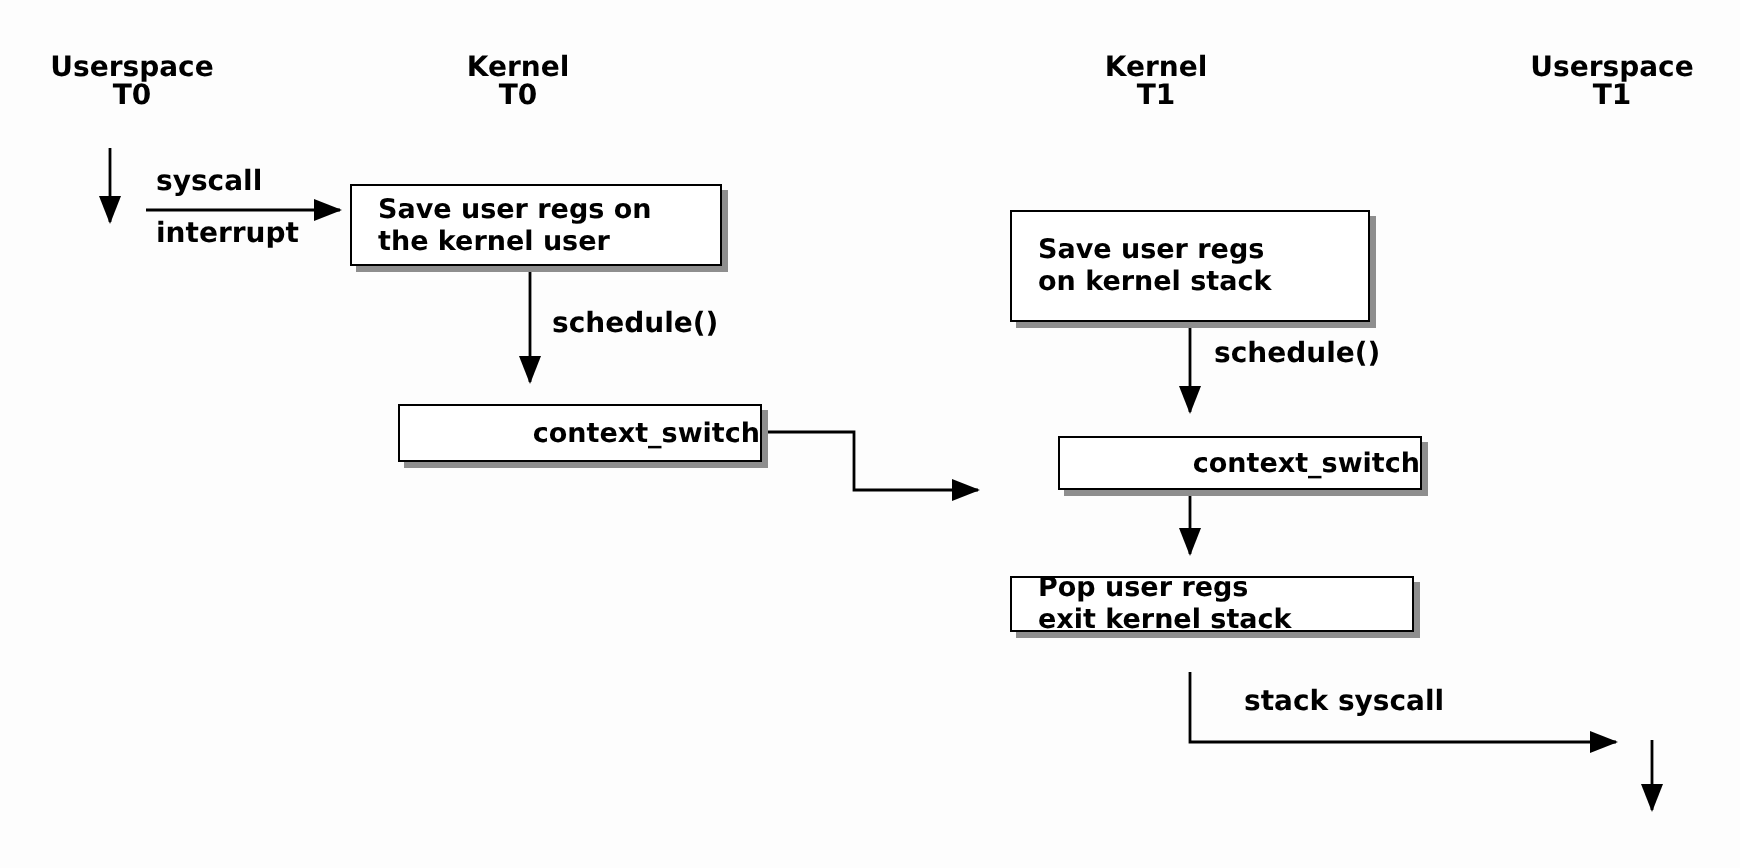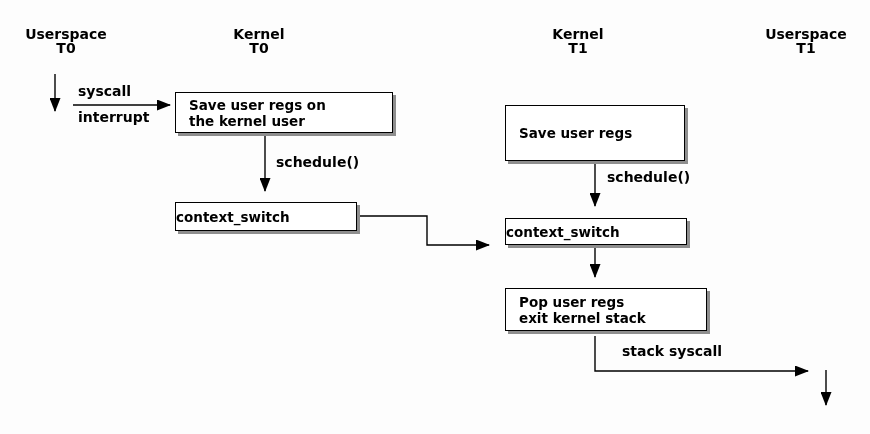--- a/index.html
+++ b/index.html
@@ -37,21 +37,21 @@
     box-shadow: 3px 3px 0 #8e8e8e;
     font-size: 13.5px;
     font-weight: bold;
     color: #000;
     display: flex;
     flex-direction: column;
     justify-content: center;
     line-height: 16px;
   }
   .node.left-text { align-items: flex-start; padding-left: 13px; }
-  .node.center-text { align-items: flex-start; }
+  .node.center-text { align-items: flex-end; margin-left: 24px; }
   .edge-label {
     position: absolute;
     font-size: 14px;
     font-weight: bold;
     line-height: 14px;
     color: #000;
     white-space: nowrap;
   }
 </style>
 </head>
@@ -91,35 +91,36 @@
     <div>Userspace</div>
     <div>T1</div>
   </div>
 
   <div class="edge-label" style="left:78px; top:84px;">syscall</div>
   <div class="edge-label" style="left:78px; top:110px;">interrupt</div>
   <div class="edge-label" style="left:276px; top:155px;">schedule()</div>
   <div class="edge-label" style="left:607px; top:170px;">schedule()</div>
   <div class="edge-label" style="left:622px; top:344px;">stack syscall</div>
 
-  <div class="node left-text" style="left:175px; top:92px; width:218px; height:41px;">
+  <div class="node left-text" style="left:175px; top:92px; width:186px; height:41px;">
     <span>Save user regs on</span>
     <span>the kernel user</span>
   </div>
 
   <div class="node center-text" style="left:175px; top:202px; width:182px; height:29px;">
     <span>context_switch</span>
   </div>
 
   <div class="node left-text" style="left:505px; top:105px; width:180px; height:56px;">
     <span>Save user regs</span>
+    <span>on kernel stack</span>
   </div>
 
   <div class="node center-text" style="left:505px; top:218px; width:182px; height:27px;">
     <span>context_switch</span>
   </div>
 
-  <div class="node left-text" style="left:505px; top:288px; width:202px; height:43px;">
+  <div class="node left-text" style="left:505px; top:288px; width:202px; height:28px;">
     <span>Pop user regs</span>
     <span>exit kernel stack</span>
   </div>
 
 </div>
 
 </body></html>

